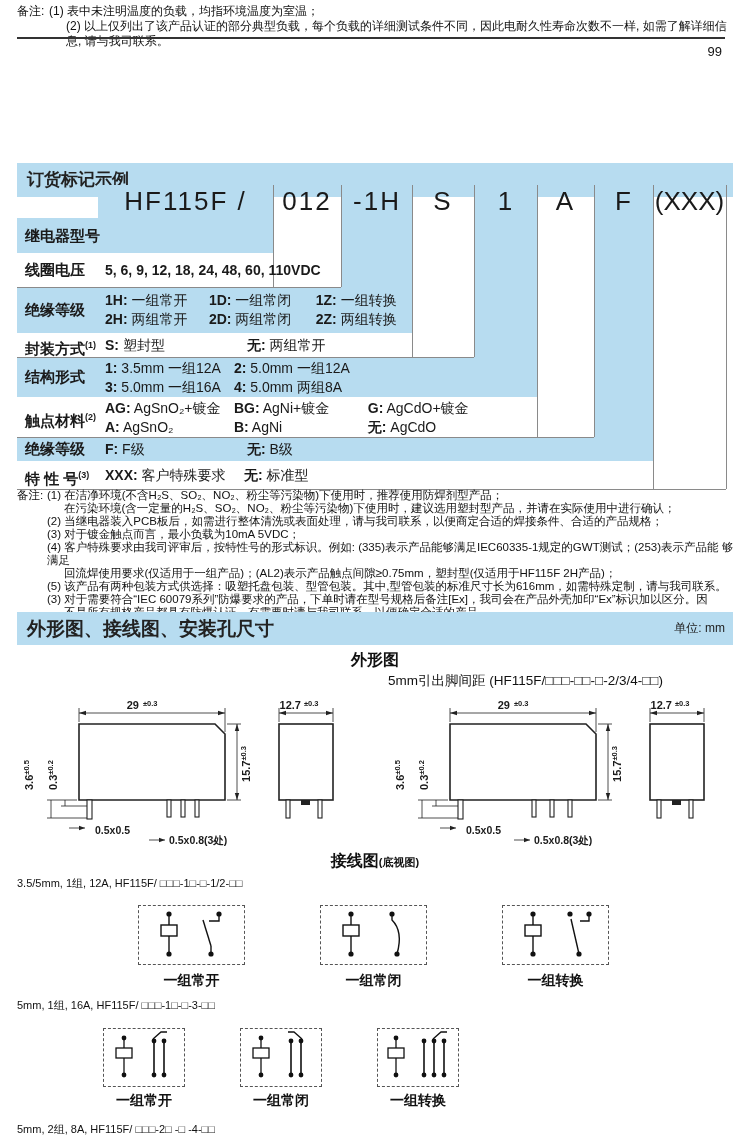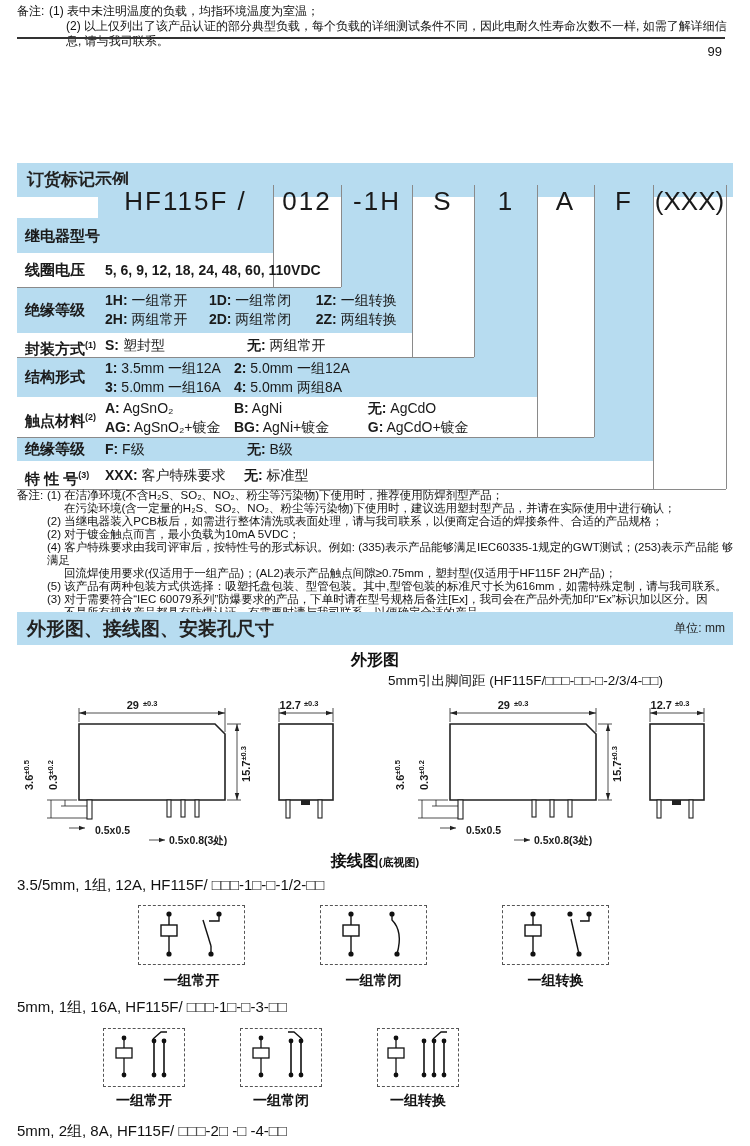--- a/index.html
+++ b/index.html
@@ -33,21 +33,21 @@
   .notes2 .n0{padding-left:30px;}
   .notes2 .n1{padding-left:47px;}
   
   .sec-bar{position:absolute;left:17px;top:612px;width:716px;height:33px;}
   .sec-title{position:absolute;left:10px;top:0;height:33px;line-height:33px;font-size:19px;font-weight:bold;color:#222;}
   .sec-unit{position:absolute;right:8px;top:0;height:33px;line-height:33px;font-size:12px;color:#222;}
   .subtitle{position:absolute;left:0;top:650px;width:750px;text-align:center;font-size:16px;font-weight:bold;color:#111;}
   .cap{position:absolute;font-size:13.5px;color:#111;white-space:nowrap;}
   .wt{position:absolute;left:0;top:851px;width:750px;text-align:center;font-size:16px;font-weight:bold;color:#111;}
   .wt .small{font-size:11px;font-weight:bold;}
-  .wcap{position:absolute;left:17px;font-size:15px;color:#111;white-space:nowrap;}
+  .wcap{position:absolute;left:17px;font-size:11px;color:#111;white-space:nowrap;}
   .dbox{position:absolute;border:1.5px dashed #555;background:#fff;box-sizing:border-box;}
   .dlabel{position:absolute;text-align:center;font-size:14px;font-weight:bold;color:#111;}
   svg{display:block;}
   svg text{font-family:"Liberation Sans","DejaVu Sans",sans-serif;fill:#1a1a1a;}
   .dim{font-size:11px;font-weight:bold;}
   .tol{font-size:7.5px;font-weight:bold;}
   .pinlbl{font-size:10.5px;font-weight:bold;}
 </style>
 </head>
 <body>
@@ -131,28 +131,28 @@
       </div>
       <div>
         <span class="cellw" style="min-width:125px"><span class="k">3:</span> <span>5.0mm 一组16A</span></span>
         <span class="cellw"><span class="k">4:</span> <span>5.0mm 两组8A</span></span>
       </div>
     </div>
 
     <div class="row-label" style="top:250px;height:40px;line-height:40px"><span>触点材料</span><sup>(2)</sup></div>
     <div class="row-content" style="top:252px;line-height:19px">
       <div>
+        <span class="cellw" style="min-width:125px"><span class="k">AG:</span> <span>AgSnO₂+镀金</span></span>
+        <span class="cellw" style="min-width:130px"><span class="k">BG:</span> <span>AgNi+镀金</span></span>
+        <span class="cellw"><span class="k">G:</span> <span>AgCdO+镀金</span></span>
+      </div>
+      <div>
         <span class="cellw" style="min-width:125px"><span class="k">A:</span> <span>AgSnO₂</span></span>
         <span class="cellw" style="min-width:130px"><span class="k">B:</span> <span>AgNi</span></span>
         <span class="cellw"><span class="k">无:</span> <span>AgCdO</span></span>
-      </div>
-      <div>
-        <span class="cellw" style="min-width:125px"><span class="k">AG:</span> <span>AgSnO₂+镀金</span></span>
-        <span class="cellw" style="min-width:130px"><span class="k">BG:</span> <span>AgNi+镀金</span></span>
-        <span class="cellw"><span class="k">G:</span> <span>AgCdO+镀金</span></span>
       </div>
     </div>
 
     <div class="row-label" style="top:290px;height:24px;line-height:24px">绝缘等级</div>
     <div class="row-content" style="top:290px;height:24px;line-height:24px">
       <span class="cellw" style="min-width:138px"><span class="k">F:</span> <span>F级</span></span>
       <span class="cellw"><span class="k">无:</span> <span>B级</span></span>
     </div>
 
     <div class="row-label" style="top:314px;height:28px;line-height:28px"><span>特 性 号</span><sup>(3)</sup></div>
@@ -160,21 +160,21 @@
       <span class="cellw" style="min-width:135px"><span class="k">XXX:</span> <span>客户特殊要求</span></span>
       <span class="cellw"><span class="k">无:</span> <span>标准型</span></span>
     </div>
   </div>
 
   <div class="notes2">
     <span class="lbl">备注:</span>
     <div class="n0">(1) 在洁净环境(不含H₂S、SO₂、NO₂、粉尘等污染物)下使用时，推荐使用防焊剂型产品；</div>
     <div class="n1">在污染环境(含一定量的H₂S、SO₂、NO₂、粉尘等污染物)下使用时，建议选用塑封型产品，并请在实际使用中进行确认；</div>
     <div class="n0">(2) 当继电器装入PCB板后，如需进行整体清洗或表面处理，请与我司联系，以便商定合适的焊接条件、合适的产品规格；</div>
-    <div class="n0">(2) 对于镀金触点而言，最小负载为10mA 5VDC；</div>
+    <div class="n0">(3) 对于镀金触点而言，最小负载为10mA 5VDC；</div>
     <div class="n0">(4) 客户特殊要求由我司评审后，按特性号的形式标识。例如: (335)表示产品能够满足IEC60335-1规定的GWT测试；(253)表示产品能 够满足</div>
     <div class="n1">回流焊使用要求(仅适用于一组产品)；(AL2)表示产品触点间隙≥0.75mm，塑封型(仅适用于HF115F 2H产品)；</div>
     <div class="n0">(5) 该产品有两种包装方式供选择：吸塑托盘包装、型管包装。其中,型管包装的标准尺寸长为616mm，如需特殊定制，请与我司联系。</div>
     <div class="n0">(3) 对于需要符合“IEC 60079系列”防爆要求的产品，下单时请在型号规格后备注[Ex]，我司会在产品外壳加印“Ex”标识加以区分。因</div>
     <div class="n1">不是所有规格产品都具有防爆认证，有需要时请与我司联系，以便确定合适的产品。</div>
   </div>
 
   <div class="sec-bar blue">
     <div class="sec-title">外形图、接线图、安装孔尺寸</div>
     <div class="sec-unit">单位: mm</div>

